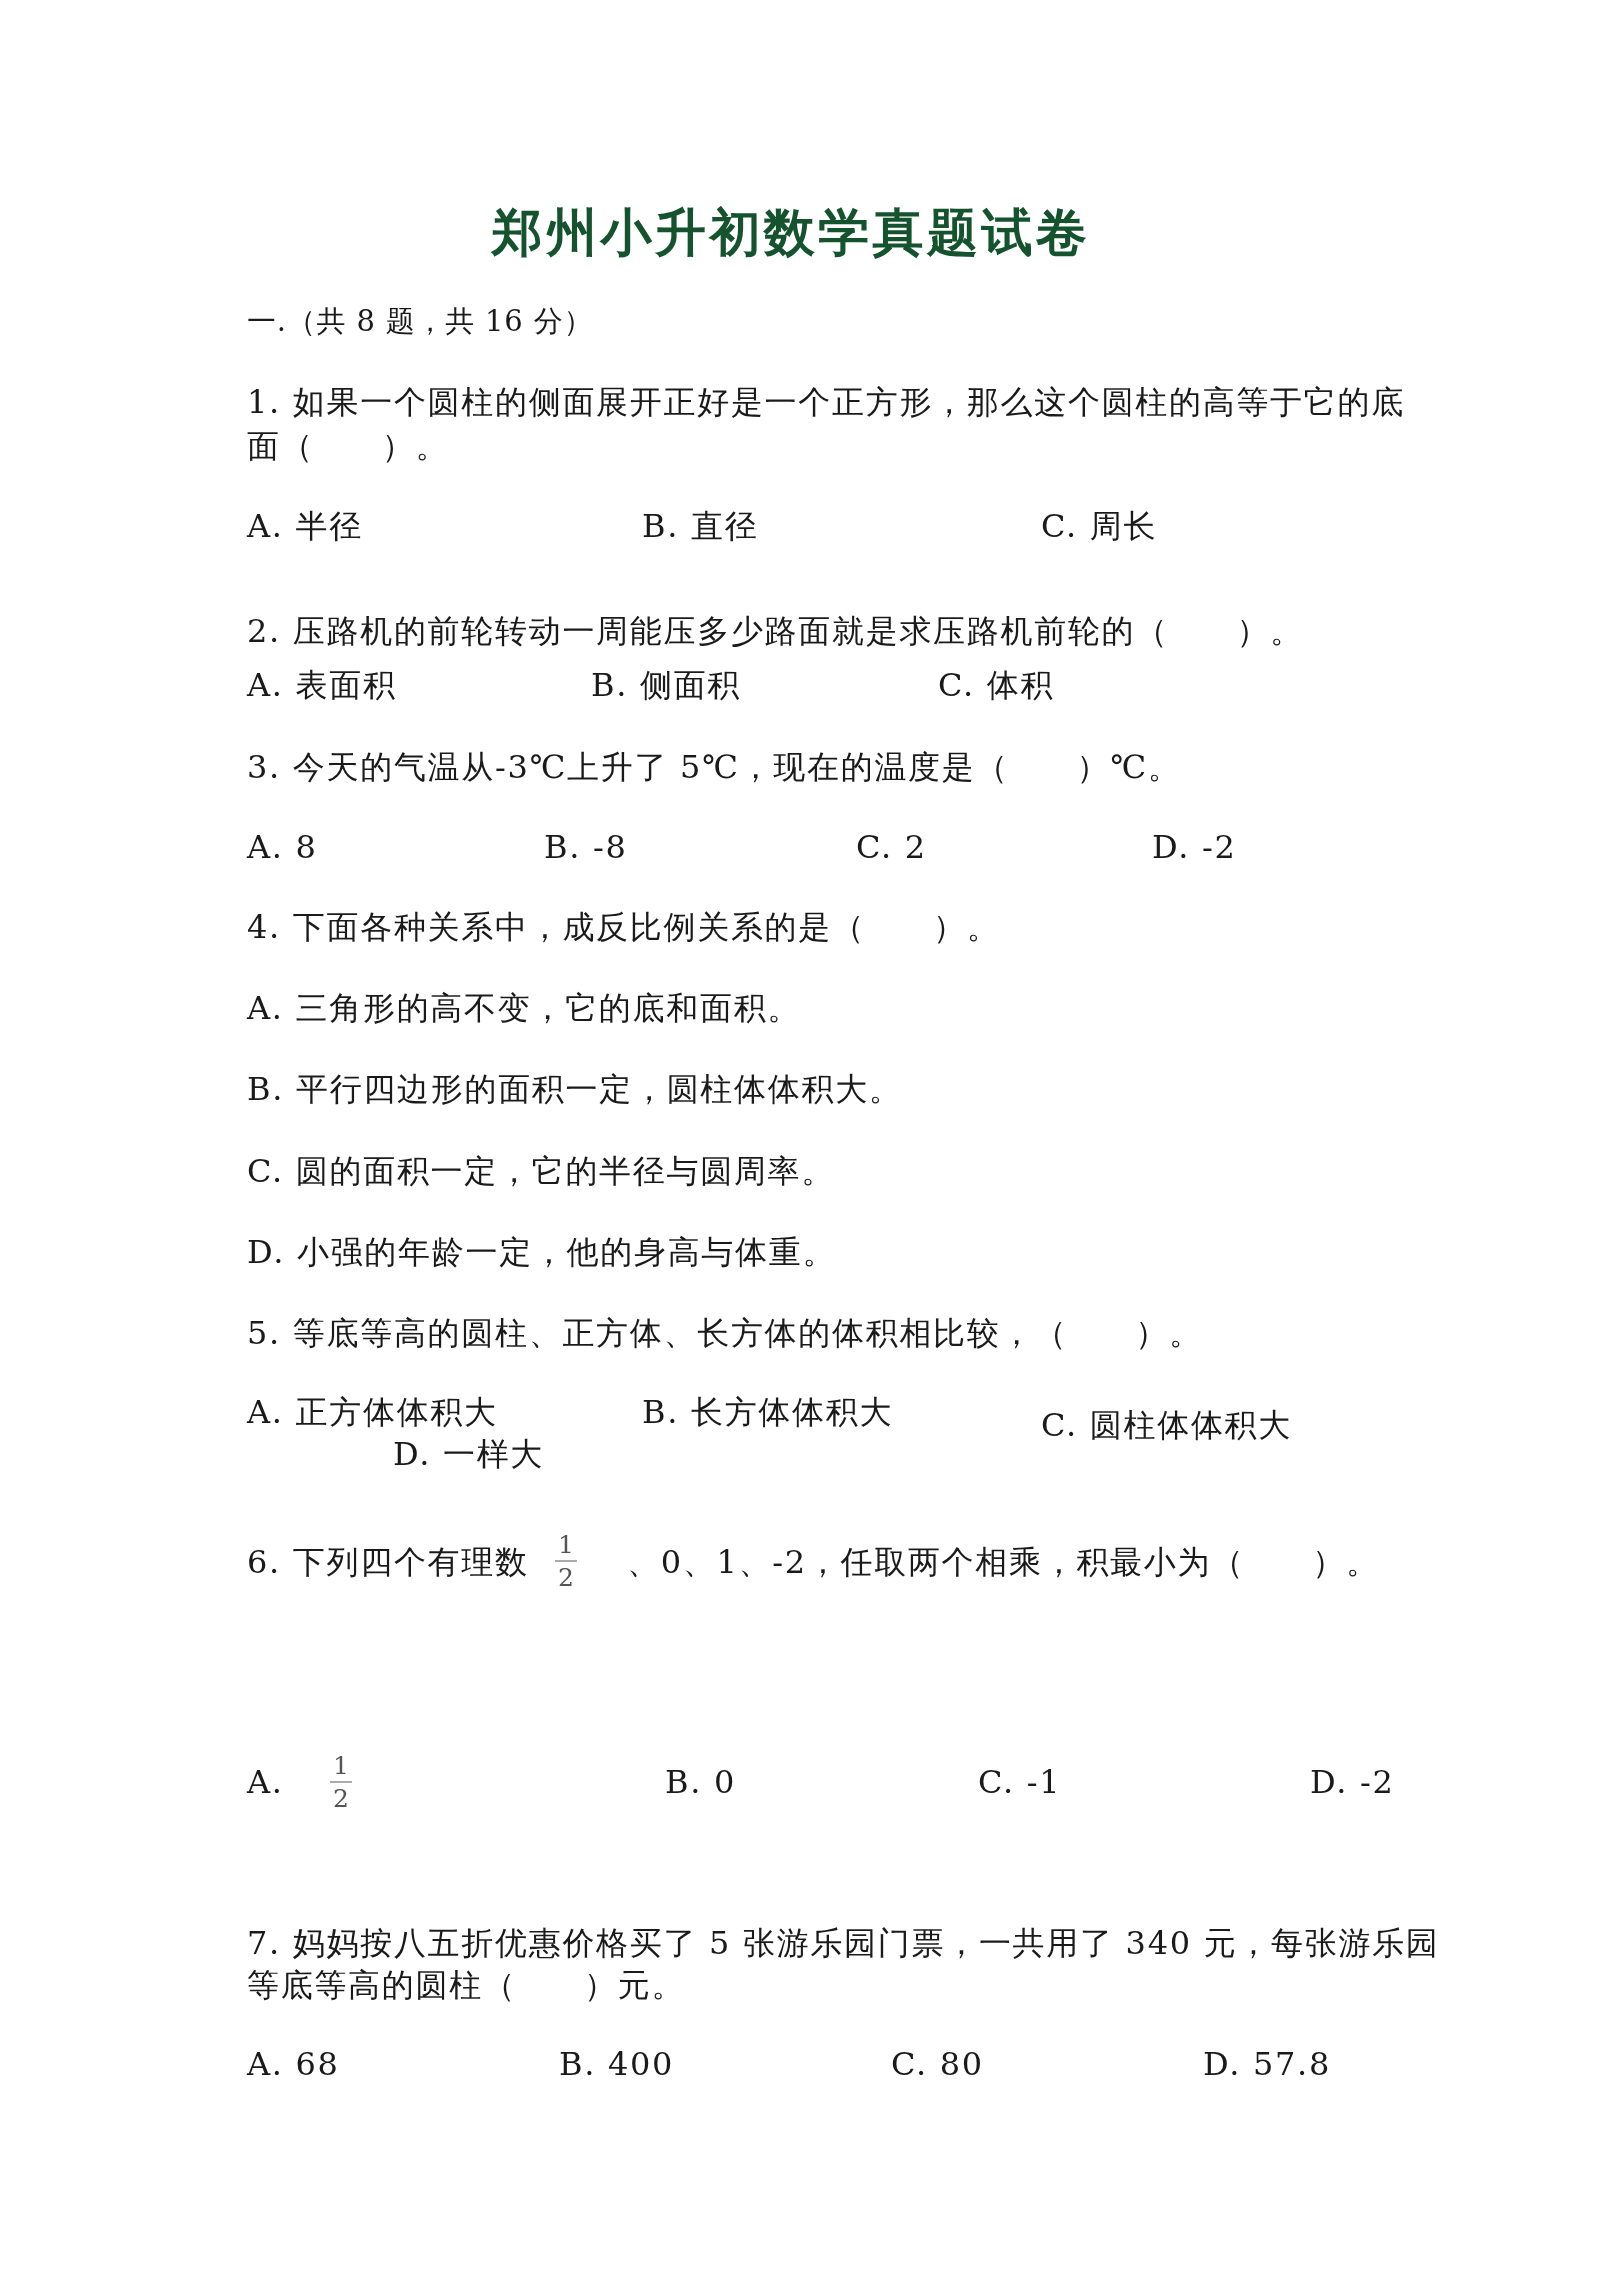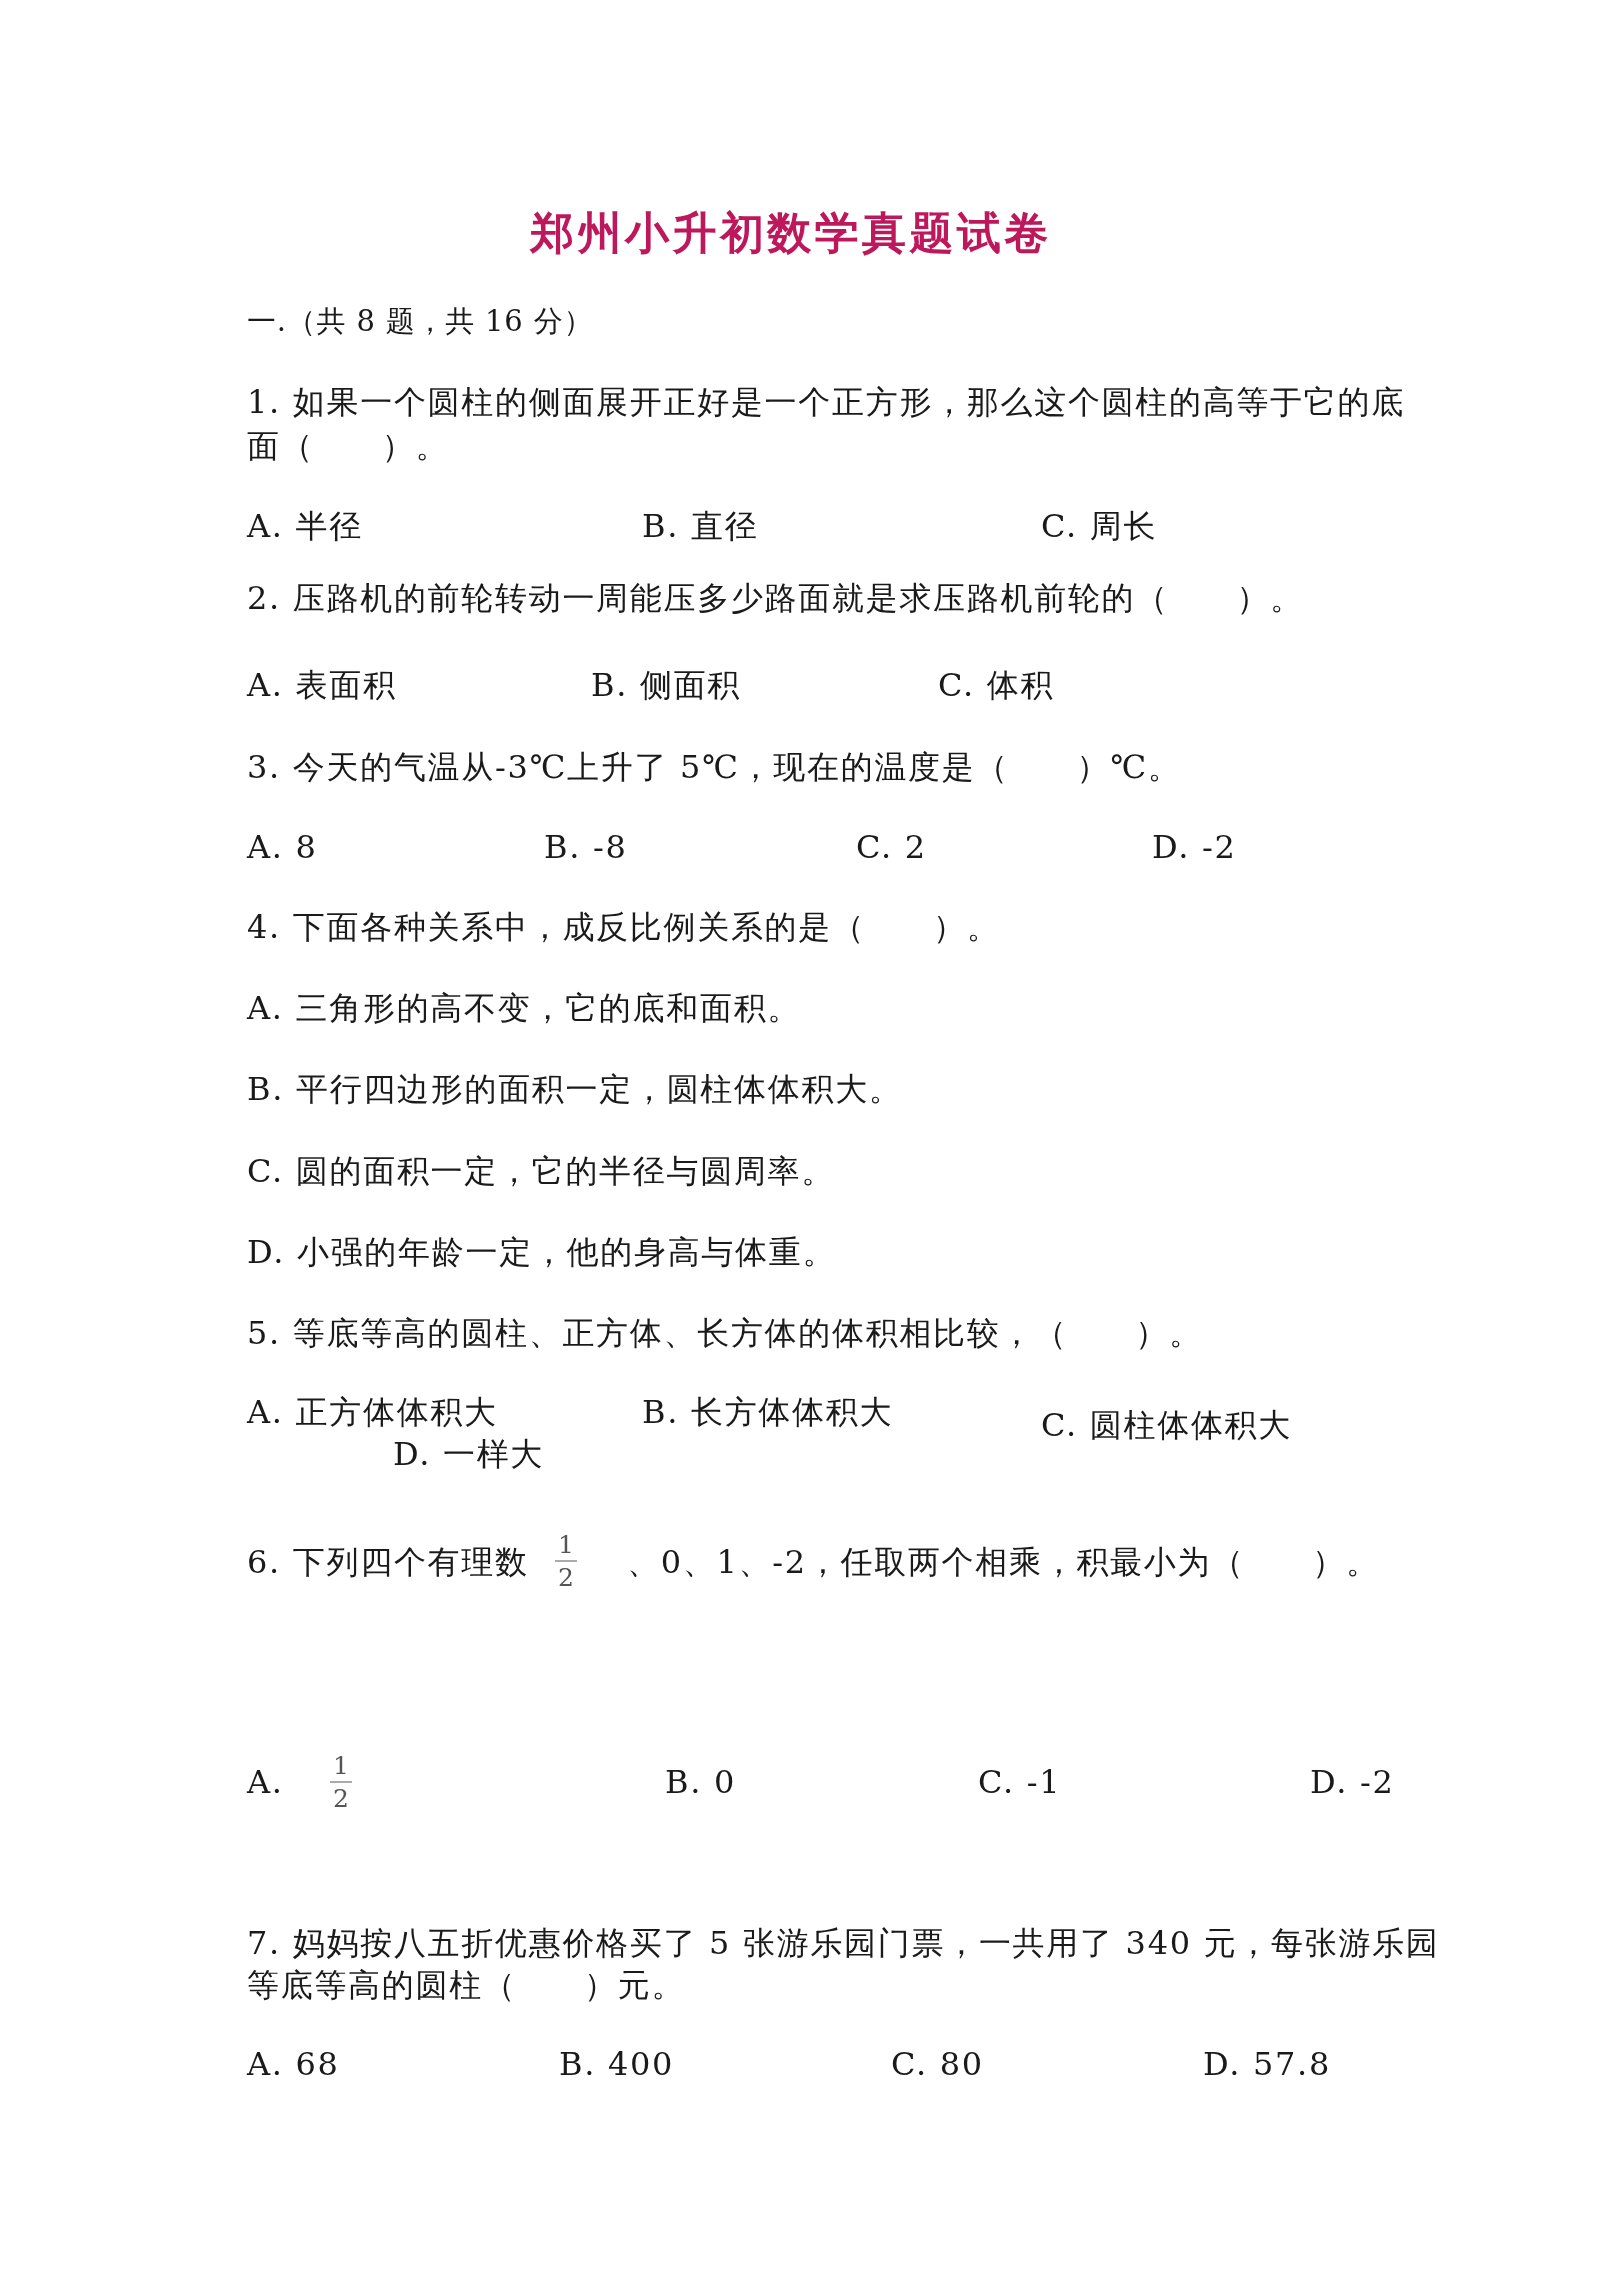--- a/index.html
+++ b/index.html
@@ -2,21 +2,21 @@
 <html style="font-size:13.5px"><head>
 <meta charset="utf-8">
 <style>
   html, body { margin: 0; padding: 0; background: #ffffff; }
   body { width: 1623px; height: 2295px; position: relative; overflow: hidden;
          font-family: "DejaVu Serif", "Liberation Serif", serif; color: #1a1a1a; }
   .page { position: absolute; left: 0; top: 0; width: 1623px; height: 2295px; background: #fff; }
   .line { position: absolute; white-space: nowrap; font-size: 32px; line-height: 37px;
           letter-spacing: 1.7px; transform: translateY(-50%); }
   .title { position: absolute; left: 0; width: 1582px; top: 233px; transform: translateY(-50%);
-           text-align: center; font-size: 44px; font-weight: bold; letter-spacing: 3.4px; color: #be185d; }
+           text-align: center; font-size: 51px; font-weight: bold; letter-spacing: 3.4px; color: #14532d; }
   .heading { font-weight: normal; font-size: 29px; letter-spacing: 0.8px; }
   .frac { position: absolute; display: inline-flex; flex-direction: column; align-items: center;
           font-family: "DejaVu Serif", serif; color: #555; font-size: 25px; line-height: 25px; transform: translateX(-50%); }
   .frac .bar { width: 22px; height: 1.7px; background: #aaa; margin: 3.4px 0 3.4px 0; }
 </style>
 </head>
 <body>
 
 <div class="page">
 
@@ -26,21 +26,21 @@
 
   <div>
     <div class="line" style="left:247px; top:402px;">1. 如果一个圆柱的侧面展开正好是一个正方形，那么这个圆柱的高等于它的底</div>
     <div class="line" style="left:247px; top:446px;">面（　　）。</div>
     <div class="line" style="left:247px; top:526px;">A. 半径</div>
     <div class="line" style="left:642px; top:526px;">B. 直径</div>
     <div class="line" style="left:1041px; top:526px;">C. 周长</div>
   </div>
 
   <div>
-    <div class="line" style="left:247px; top:598px;">2. 压路机的前轮转动一周能压多少路面就是求压路机前轮的（　　）。</div>
+    <div class="line" style="left:247px; top:631px;">2. 压路机的前轮转动一周能压多少路面就是求压路机前轮的（　　）。</div>
     <div class="line" style="left:247px; top:685px;">A. 表面积</div>
     <div class="line" style="left:591px; top:685px;">B. 侧面积</div>
     <div class="line" style="left:938px; top:685px;">C. 体积</div>
   </div>
 
   <div>
     <div class="line" style="left:247px; top:767px;">3. 今天的气温从-3℃上升了 5℃，现在的温度是（　　）℃。</div>
     <div class="line" style="left:247px; top:847px;">A. 8</div>
     <div class="line" style="left:544px; top:847px;">B. -8</div>
     <div class="line" style="left:856px; top:847px;">C. 2</div>

